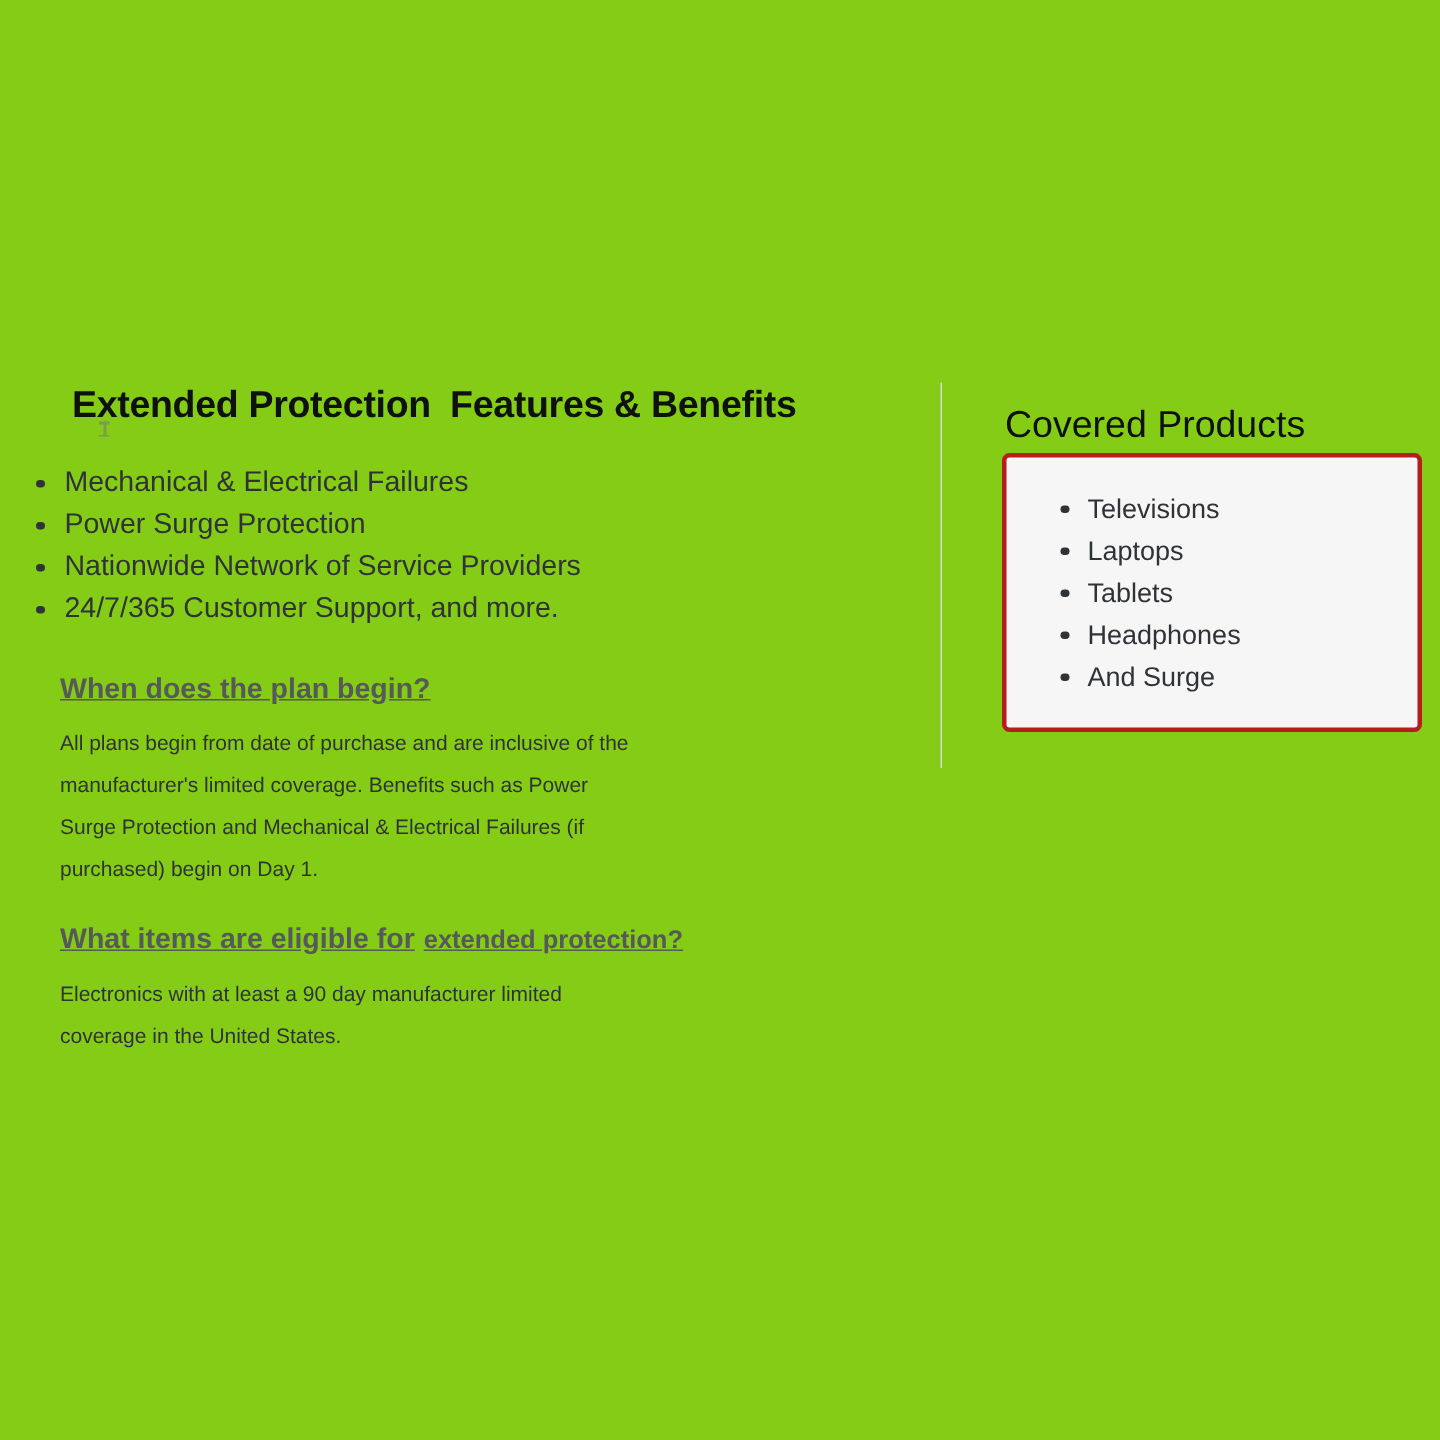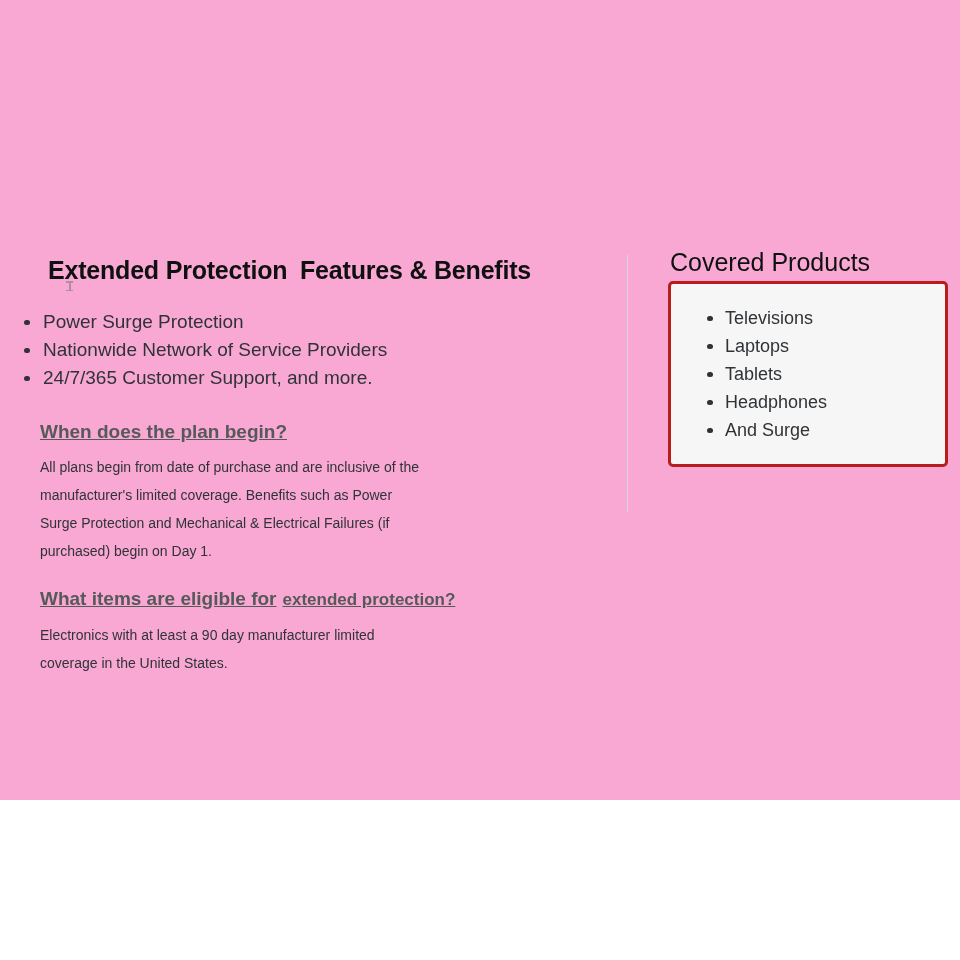--- a/index.html
+++ b/index.html
@@ -1,19 +1,19 @@
 <!DOCTYPE html>
 <html><head>
 <meta charset="utf-8">
 <style>
   * { margin: 0; padding: 0; box-sizing: border-box; }
   html, body { width: 960px; height: 960px; background: #ffffff; overflow: hidden; }
   body { font-family: "Liberation Sans", sans-serif; position: relative; }
 
-  .canvas { position: absolute; left: 0; top: 0; width: 960px; height: 800px; background: #f9a8d4; }
+  .canvas { position: absolute; left: 0; top: 0; width: 960px; height: 960px; background: #84cc16; }
 
   
   .left-col { position: absolute; left: 24px; top: 255px; width: 580px; }
 
   .main-heading {
     margin-left: 24px;
     font-size: 25px;
     line-height: 30px;
     color: #0F1111;
     letter-spacing: -0.2px;
@@ -62,21 +62,21 @@
   .faq1 { margin-top: 26px; }
   .faq2 { margin-top: 20px; }
 
   
   .column-divider {
     position: absolute; left: 627px; top: 255px; width: 1px; height: 257px;
     background: #D5D9D9;
   }
 
   
-  .right-col { position: absolute; left: 668px; top: 247px; width: 282px; }
+  .right-col { position: absolute; left: 668px; top: 268px; width: 282px; }
   .covered-heading {
     margin-left: 2px;
     font-size: 25px; line-height: 30px; font-weight: 400; color: #0F1111;
     white-space: nowrap;
   }
   .covered-box {
     margin-top: 4px;
     width: 280px;
     background: #F6F6F6;
     border: 3px solid #b91c1c;
@@ -110,20 +110,21 @@
       <span class="h-primary">Extended Protection</span>
       <span class="h-secondary">Features &amp; Benefits</span>
       <span class="cursor-artifact">
         <span class="ibeam-top"></span>
           <span class="ibeam-stem"></span>
           <span class="ibeam-bot"></span>
       </span>
     </h1>
 
     <ul class="benefits-list">
+        <li>Mechanical &amp; Electrical Failures</li>
         <li>Power Surge Protection</li>
         <li>Nationwide Network of Service Providers</li>
         <li>24/7/365 Customer Support, and more.</li>
       </ul>
 
     <div class="faq-block faq1">
       <div class="faq-question">
         <span>When does the plan begin?</span>
       </div>
       <div class="faq-answer">

